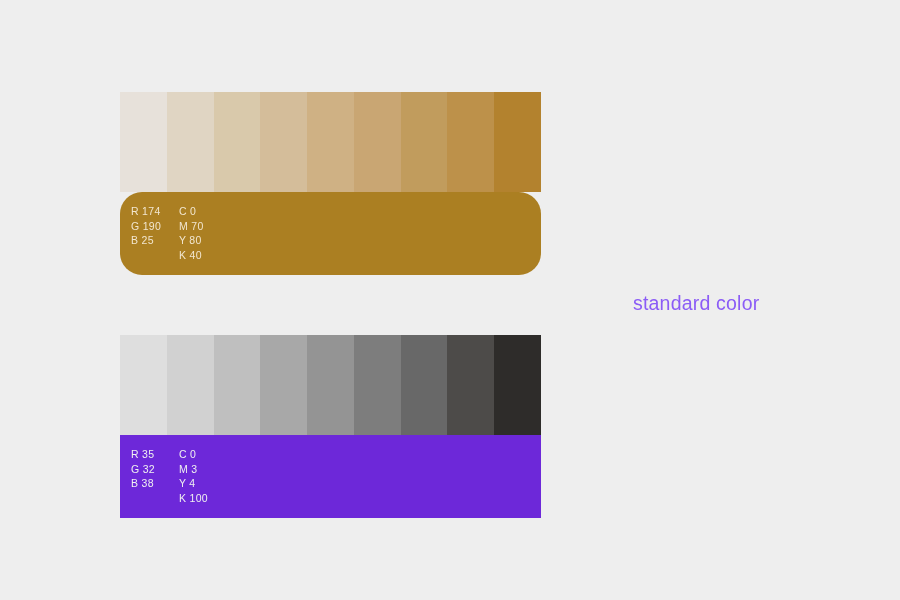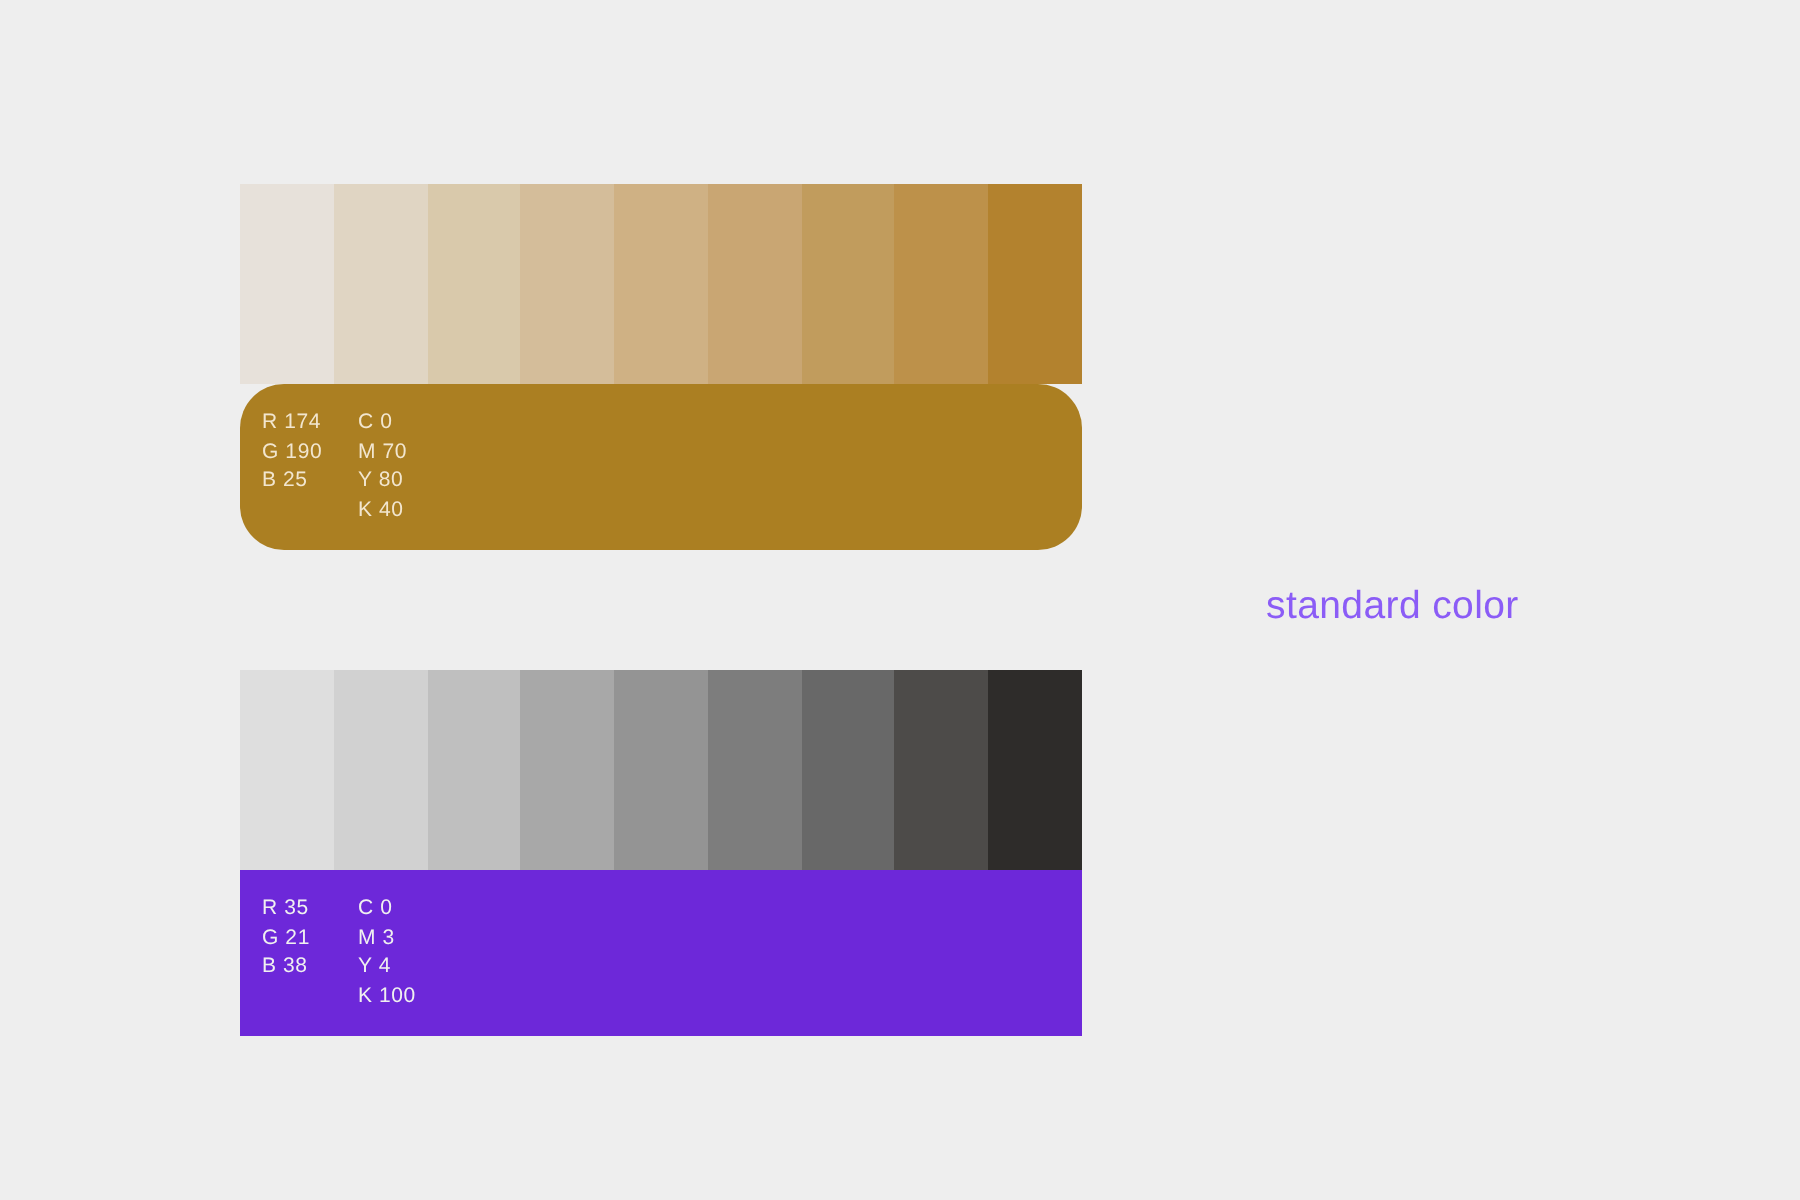--- a/index.html
+++ b/index.html
@@ -129,21 +129,21 @@
       <div class="swatch" style="background: rgb(148, 148, 148);"></div>
       <div class="swatch" style="background: rgb(125, 125, 125);"></div>
       <div class="swatch" style="background: rgb(104, 104, 104);"></div>
       <div class="swatch" style="background: rgb(77, 75, 73);"></div>
       <div class="swatch" style="background: rgb(46, 44, 42);"></div>
     </div>
 
     <div class="info-panel" id="panel-gray" style="background: #6d28d9;">
       <div class="value-column col-rgb">
         <span class="value-line">R 35</span>
-        <span class="value-line">G 21</span>
+        <span class="value-line">G 32</span>
         <span class="value-line">B 38</span>
       </div>
       <div class="value-column col-cmyk">
         <span class="value-line">C 0</span>
         <span class="value-line">M 3</span>
         <span class="value-line">Y 4</span>
         <span class="value-line">K 100</span>
       </div>
     </div>
   </div>

